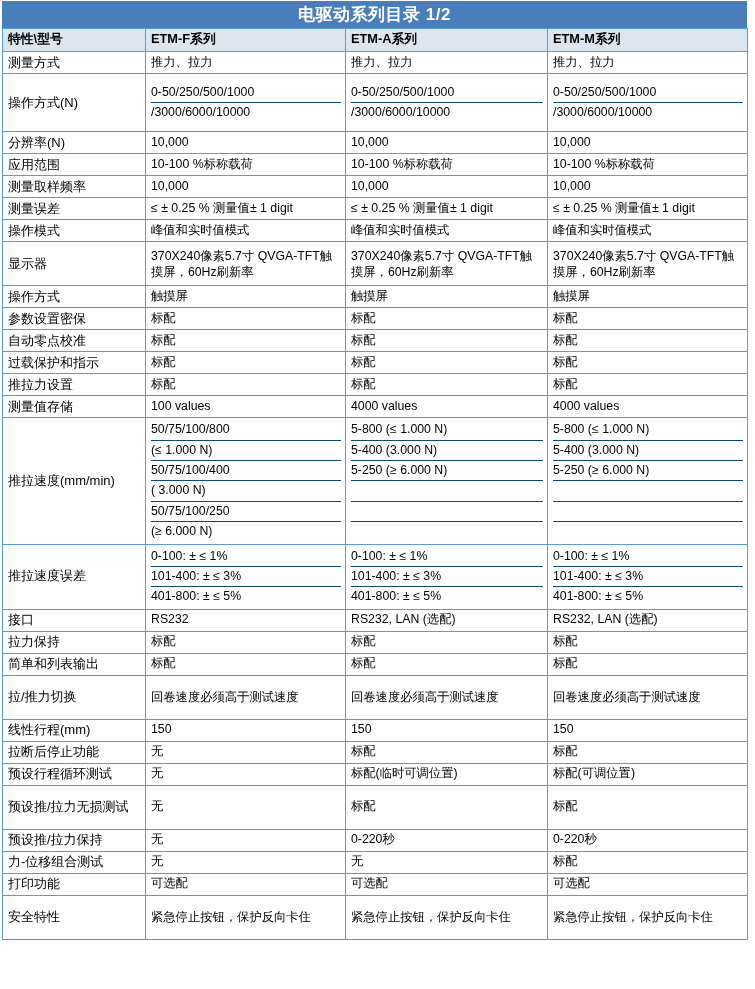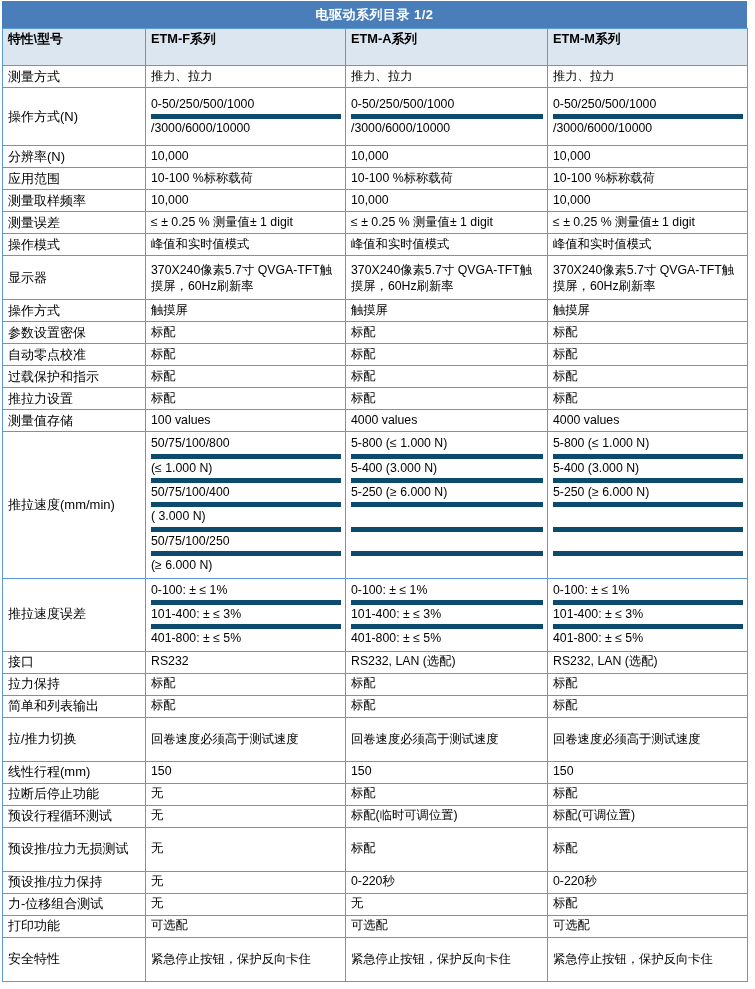--- a/index.html
+++ b/index.html
@@ -25,21 +25,21 @@
 
   
   .title-bar {
     position: absolute;
     left: 2px;
     top: 1px;
     width: 745px;
     height: 27px;
     background: #4a7ebb;
     color: #ffffff;
-    font-size: 13px;
+    font-size: 17px;
     font-weight: bold;
     line-height: 27px;
     text-align: center;
     letter-spacing: 0.5px;
     white-space: nowrap;
     overflow: hidden;
   }
 
   
   table.spec {
@@ -68,36 +68,36 @@
     background: #ffffff;
     box-sizing: border-box;
   }
 
   table.spec thead th {
     background: #dce6f1;
     font-weight: bold;
     font-size: 12.8px;
     height: 22px;
     padding-top: 2px;
-    padding-bottom: 18px;
+    padding-bottom: 4px;
   }
 
   
   td.label {
     font-size: 13px;
   }
 
   
   .lines {
     display: block;
   }
   .lines .ln {
     display: block;
     padding: 2px 0 2px 0;
-    border-bottom: 5px solid #0c4a6e;
+    border-bottom: 1px solid #0c4a6e;
     min-height: 15px;
     line-height: 1.25;
   }
   .lines .ln:last-child {
     border-bottom: none;
   }
 
   
   .wrap {
     display: block;

